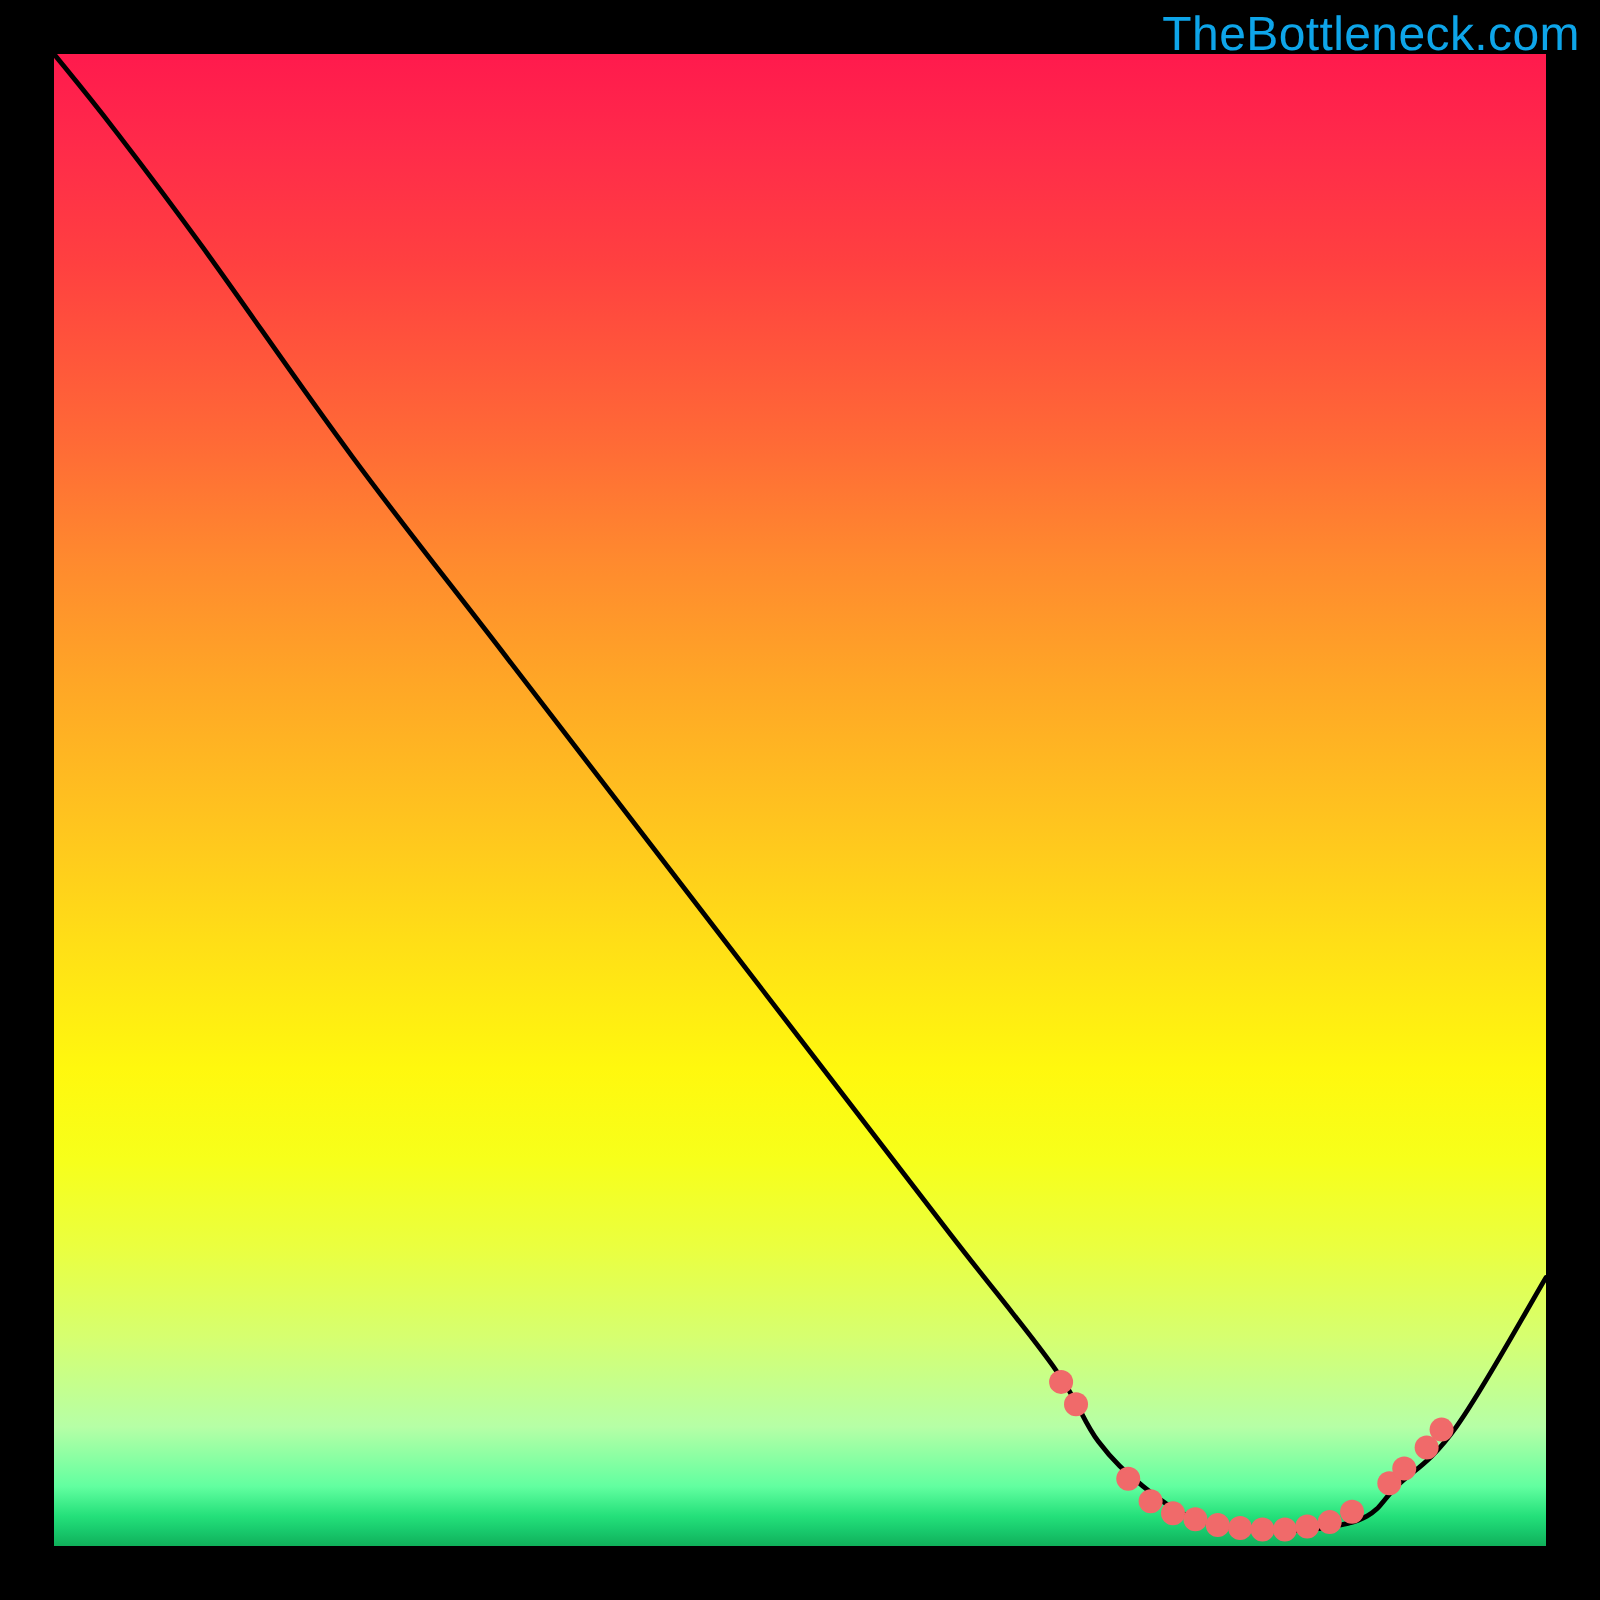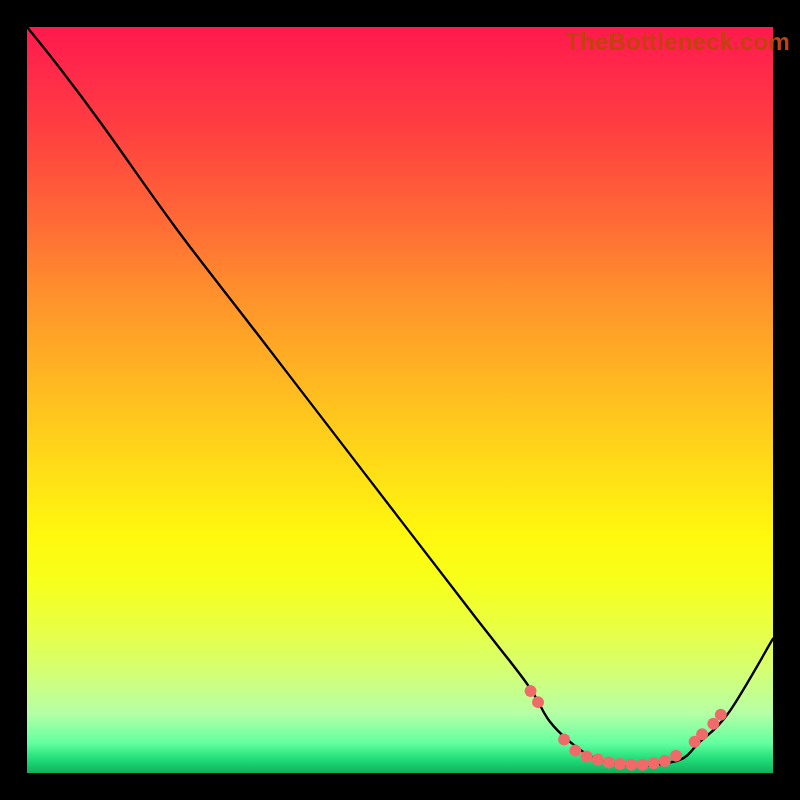--- a/index.html
+++ b/index.html
@@ -41,26 +41,25 @@
       #62ffa0 96%,
       #24e07a 98%,
       #18c96c 99%,
       #10b05a 100%
     );
   }
   .watermark {
     position: absolute;
     top: 4px;
     right: 10px;
-    color: #c2410c;
+    color: #0ea5e9;
     font-size: 24px;
-    font-weight: 700;
+    font-weight: 400;
     letter-spacing: 0.2px;
     user-select: none;
-    margin-top: 24px;
   }
   svg.curve {
     position: absolute;
     left: 0;
     top: 0;
     width: 746px;
     height: 746px;
     overflow: visible;
   }
 </style>

